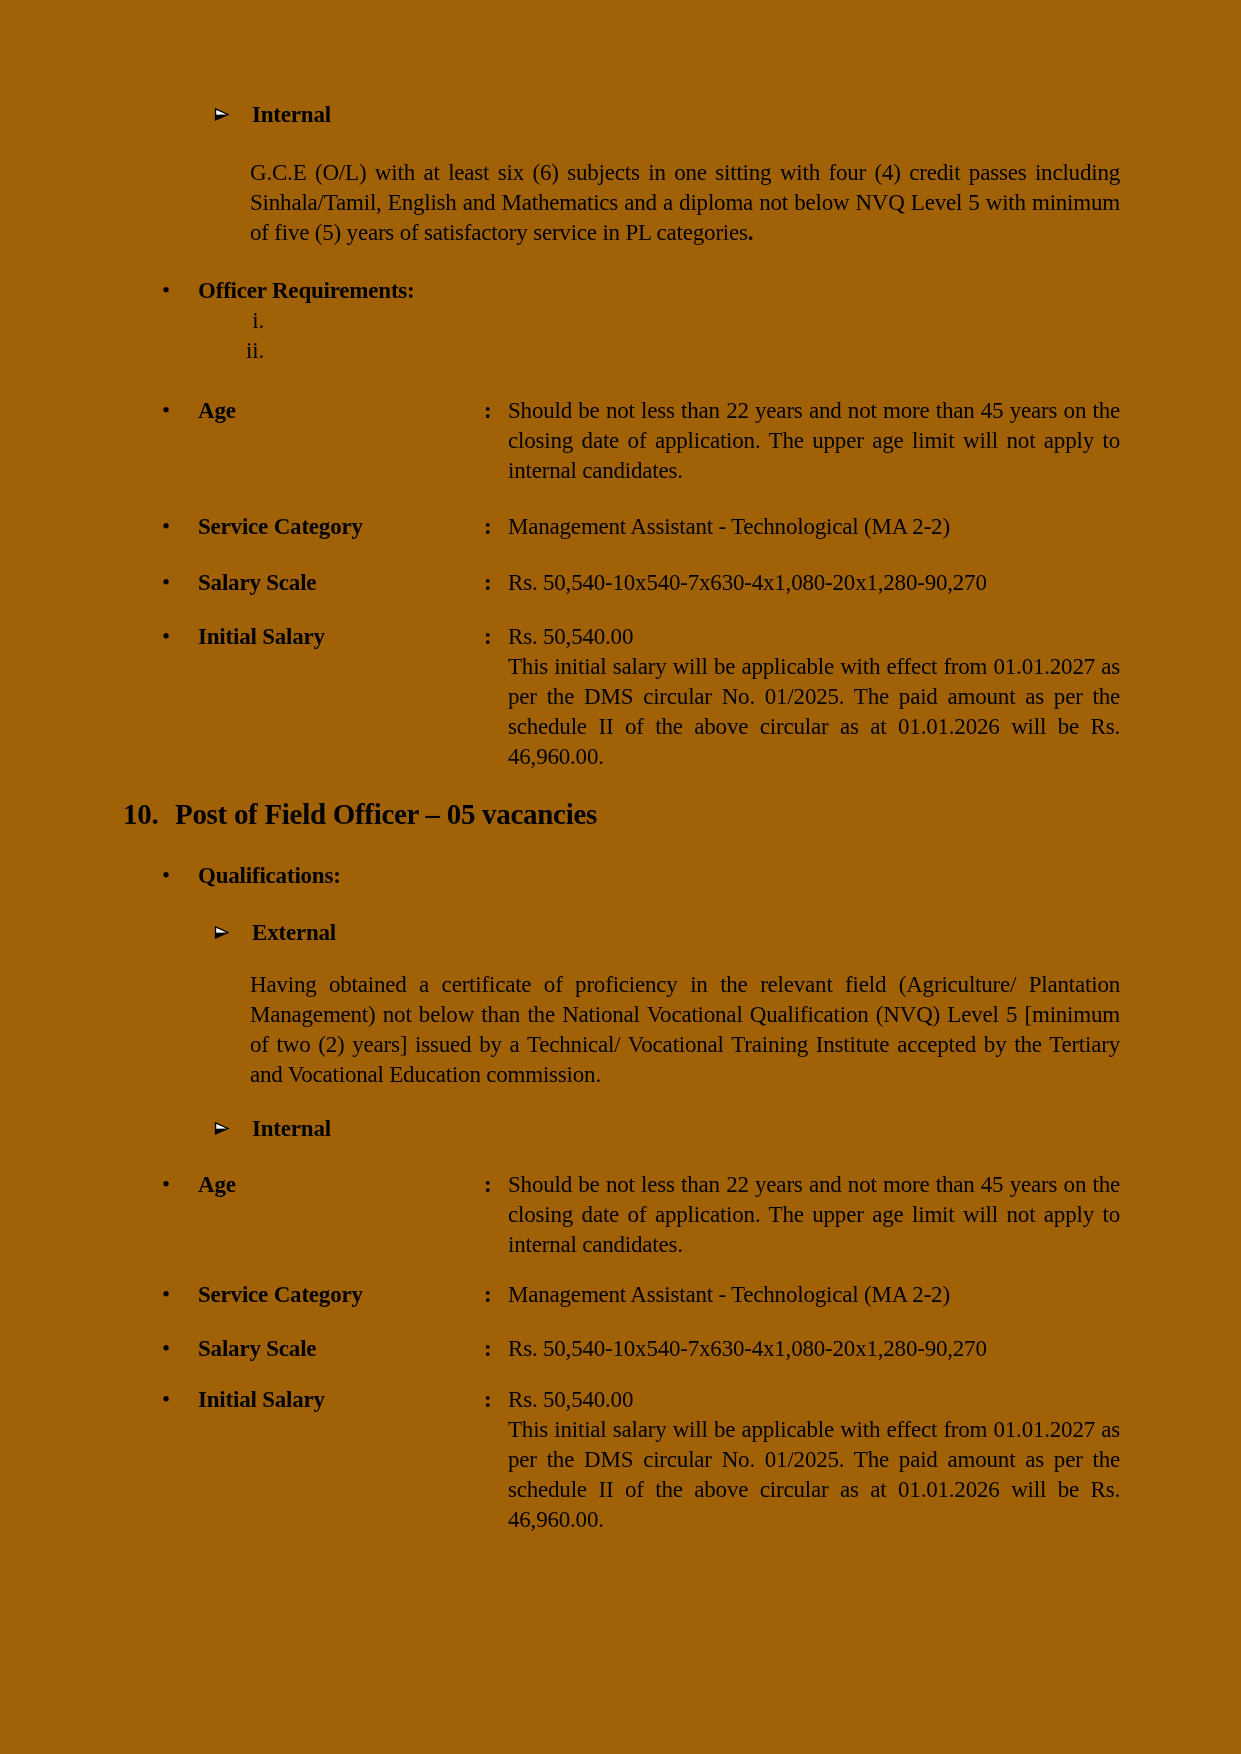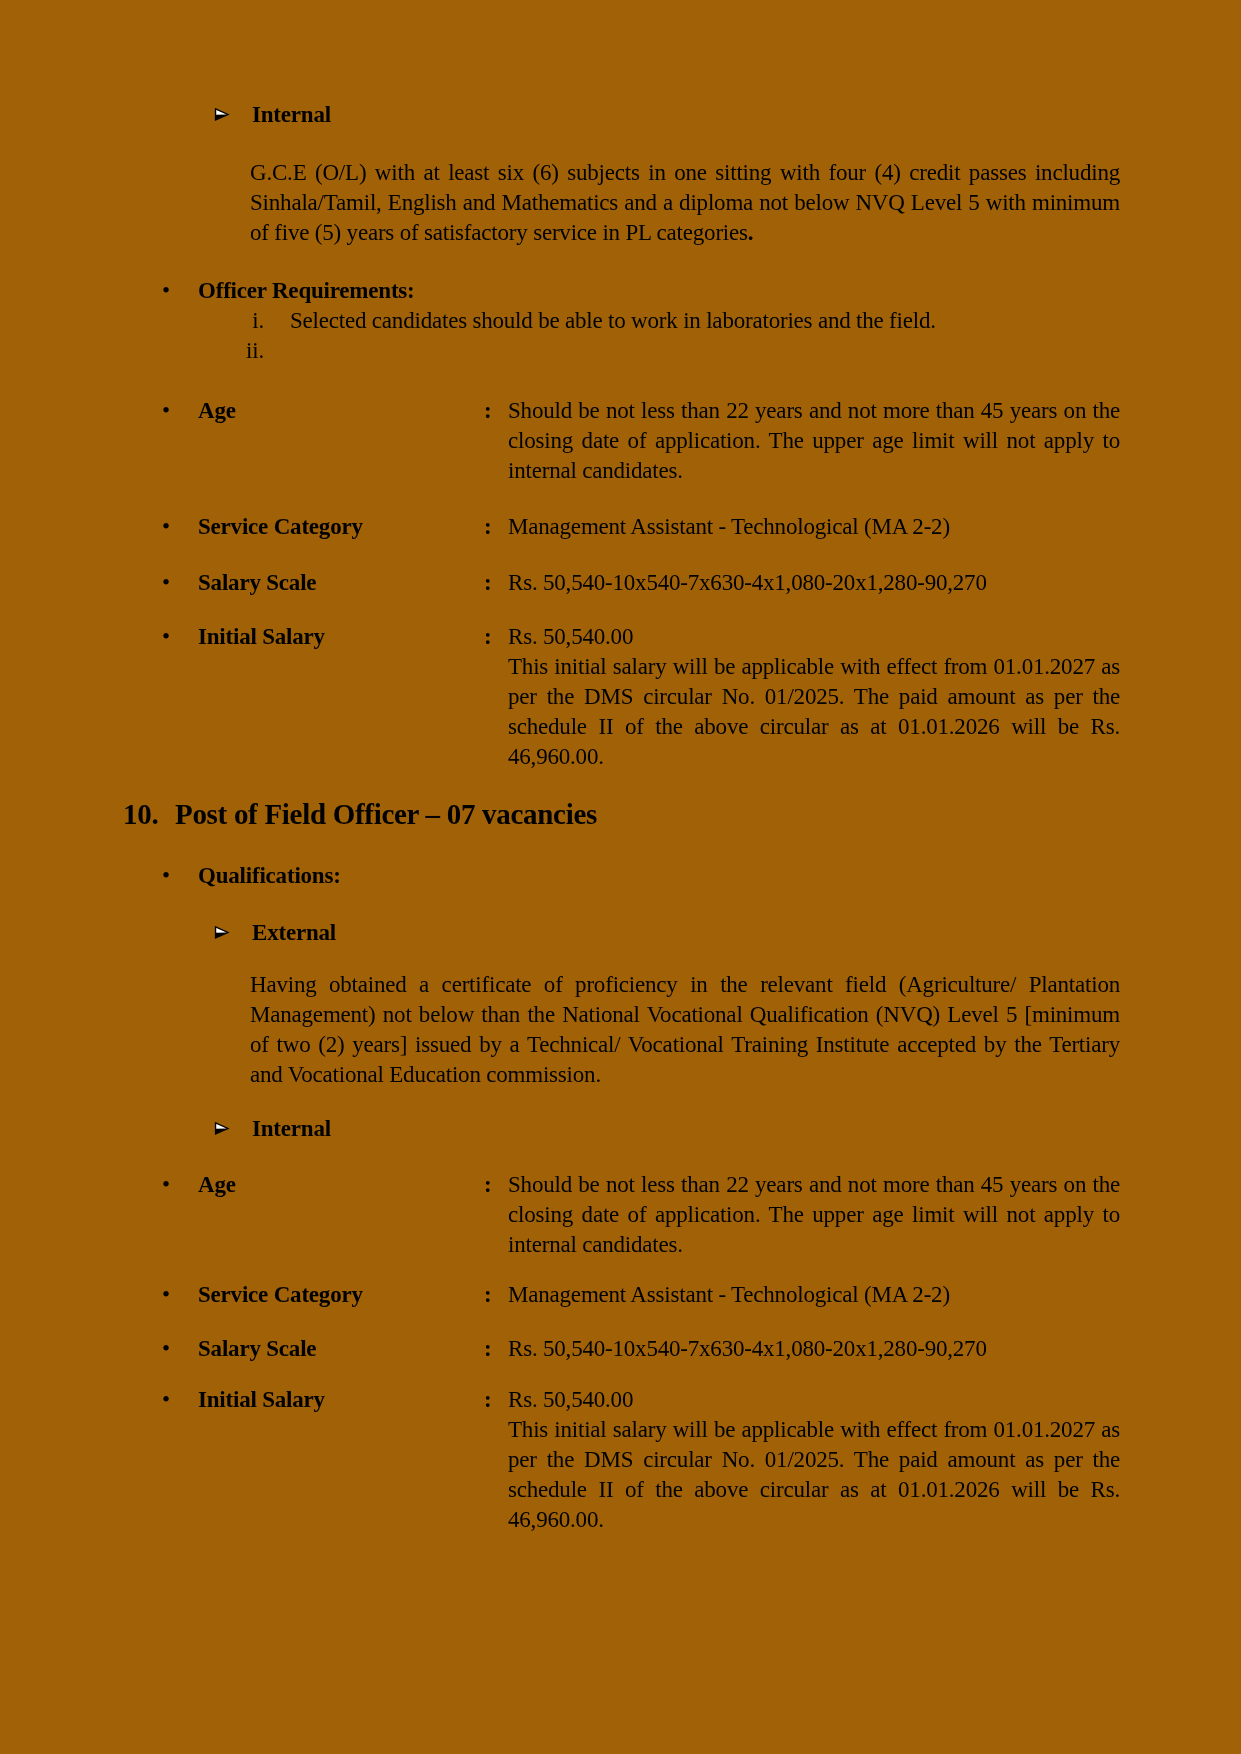--- a/index.html
+++ b/index.html
@@ -72,21 +72,20 @@
   </div>
 
   <div class="para just mb28"><span>G.C.E (O/L) with at least six (6) subjects in one sitting with four (4) credit passes including Sinhala/Tamil, English and Mathematics and a diploma not below NVQ Level 5 with minimum of five (5) years of satisfactory service in PL categories</span><span class="b">.</span></div>
 
   <div class="kv-row">
     <span class="bullet">•</span>
     <span class="group-label">Officer Requirements:</span>
   </div>
   <div class="roman-row">
     <span class="roman">i.</span>
-    <span class="roman-text just">Selected candidates should be able to work in laboratories and the field.</span>
   </div>
   <div class="roman-row mb30">
     <span class="roman">ii.</span>
   </div>
 
   <div class="kv-row mb26">
     <span class="bullet">•</span>
     <span class="kv-label">Age</span>
     <span class="kv-colon">:</span>
     <span class="kv-value">
@@ -117,21 +116,21 @@
     <span class="kv-label">Initial Salary</span>
     <span class="kv-colon">:</span>
     <span class="kv-value">
       <div>Rs. 50,540.00</div>
       <div class="just">This initial salary will be applicable with effect from 01.01.2027 as per the DMS circular No. 01/2025. The paid amount as per the schedule II of the above circular as at 01.01.2026 will be Rs. 46,960.00.</div>
     </span>
   </div>
 
   <div class="section-head mb29">
     <span class="sec-num">10.</span>
-    <span>Post of Field Officer – 07 vacancies</span>
+    <span>Post of Field Officer – 05 vacancies</span>
   </div>
 
   <div class="kv-row mb27">
     <span class="bullet">•</span>
     <span class="group-label">Qualifications:</span>
   </div>
 
   <div class="arrow-row mb22">
     <span class="arrow-icon">
       <svg width="17" height="17" viewBox="0 0 20 20" aria-hidden="true">

